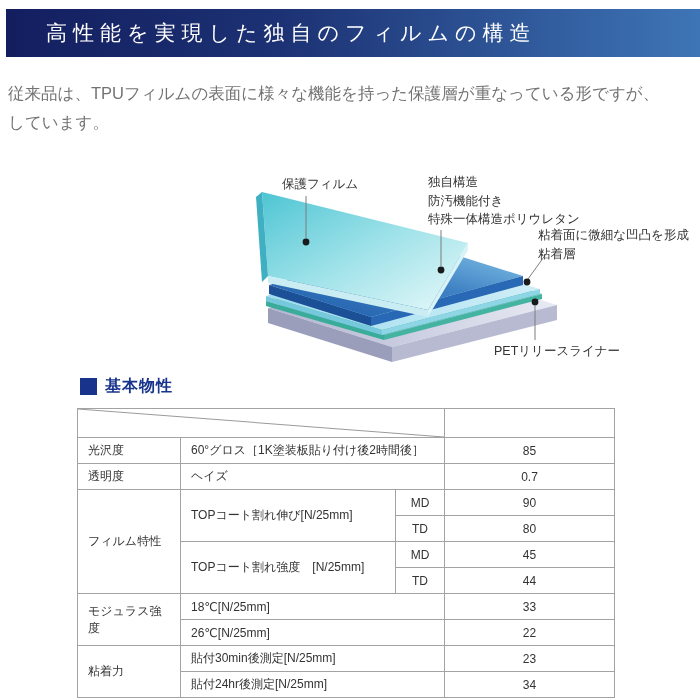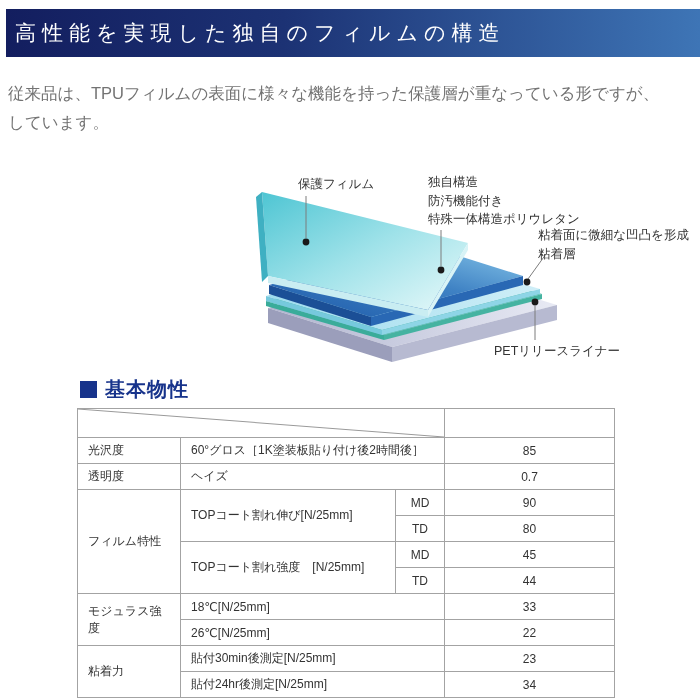--- a/index.html
+++ b/index.html
@@ -3,38 +3,38 @@
 <meta charset="utf-8">
 <style>
   html,body { margin:0; padding:0; background:#ffffff; }
   body { width:700px; height:700px; font-family:"Liberation Sans","DejaVu Sans",sans-serif; }
   .page { position:relative; width:700px; height:700px; overflow:hidden; background:#fff; }
 
   
   .banner {
     position:absolute; left:6px; top:9px; width:694px; height:48px;
     background:linear-gradient(90deg,#131e5f 0%,#1c3274 40%,#3e75b6 100%);
-    color:#fff; box-sizing:border-box; padding-left:9px;
+    color:#fff; box-sizing:border-box; padding-left:40px;
     font-family:"DejaVu Serif","Liberation Serif",serif;
     font-size:21px; letter-spacing:6px; line-height:49px; font-weight:500;
     white-space:nowrap;
   }
 
   
   .intro { position:absolute; left:8px; top:79px; width:680px;
     font-size:16.5px; line-height:29px; color:#737373; font-weight:500; }
 
   
   .diagram { position:absolute; left:0; top:170px; width:700px; height:205px; }
   .diagram svg { position:absolute; left:0; top:0; }
   .dlabel { position:absolute; font-size:12.5px; color:#333; line-height:18.5px; white-space:nowrap; }
 
   
   .sec-title { position:absolute; left:80px; top:376px; display:flex; align-items:center;
-    color:#17338b; font-size:20px; font-weight:bold; letter-spacing:1px; }
+    color:#17338b; font-size:16px; font-weight:bold; letter-spacing:1px; }
   .sec-square { width:17px; height:17px; background:#17338b; margin-right:8px; flex:0 0 auto; }
 
   
   table.props {
     position:absolute; left:77px; top:408px; width:537px;
     border-collapse:collapse; table-layout:fixed;
     font-size:12px; color:#333; background:#fff;
   }
   table.props td { border:1px solid #a3a3a3; height:26px; padding:0 10px; box-sizing:border-box; background:#fff; }
   table.props tr.head td { height:29px; }
@@ -119,21 +119,21 @@
         <line x1="535" y1="136" x2="535" y2="170"></line>
       </g>
       <g fill="#1a1a1a">
         <circle cx="306" cy="72" r="3.4"></circle>
         <circle cx="441" cy="100" r="3.4"></circle>
         <circle cx="527" cy="112" r="3.4"></circle>
         <circle cx="535" cy="132" r="3.4"></circle>
       </g>
     </svg>
 
-    <div class="dlabel" style="left:298px; top:5px;">保護フィルム</div>
+    <div class="dlabel" style="left:282px; top:5px;">保護フィルム</div>
 
     <div class="dlabel" style="left:428px; top:3px;">
       <div>独自構造</div>
       <div>防汚機能付き</div>
       <div>特殊一体構造ポリウレタン</div>
     </div>
 
     <div class="dlabel" style="left:538px; top:56px;">
       <div>粘着面に微細な凹凸を形成</div>
       <div>粘着層</div>

